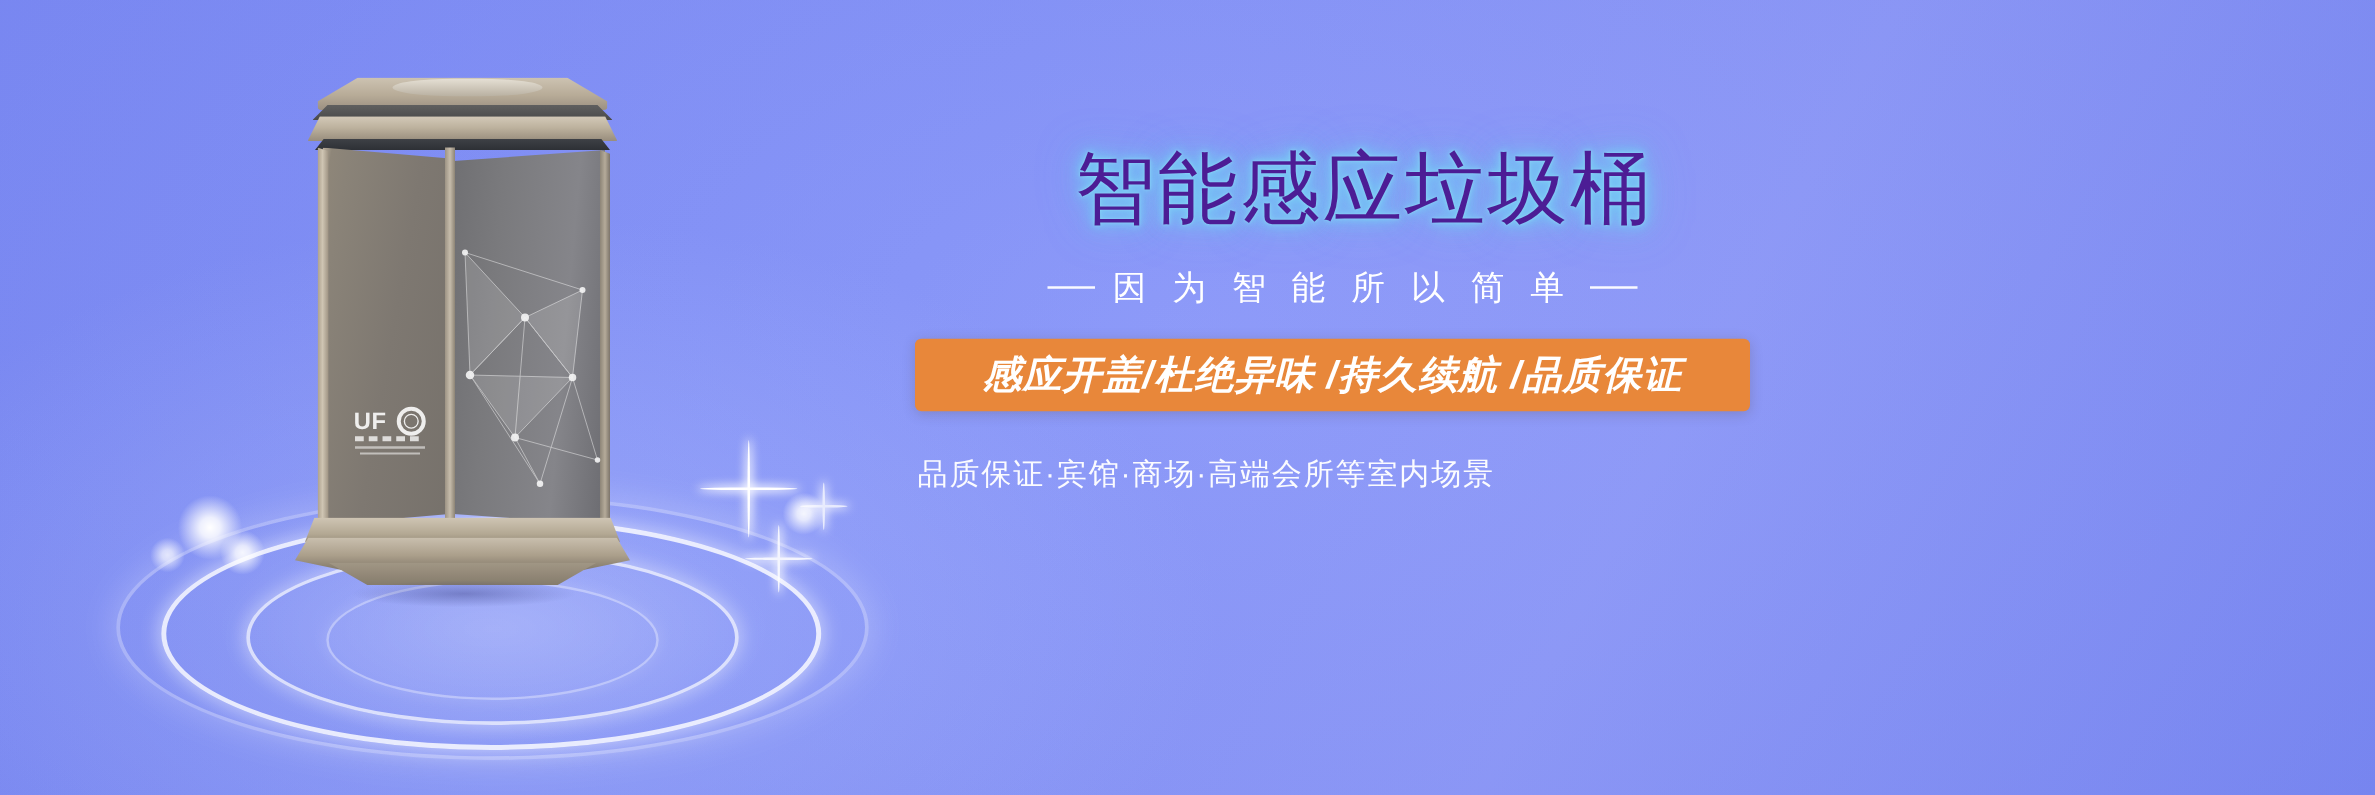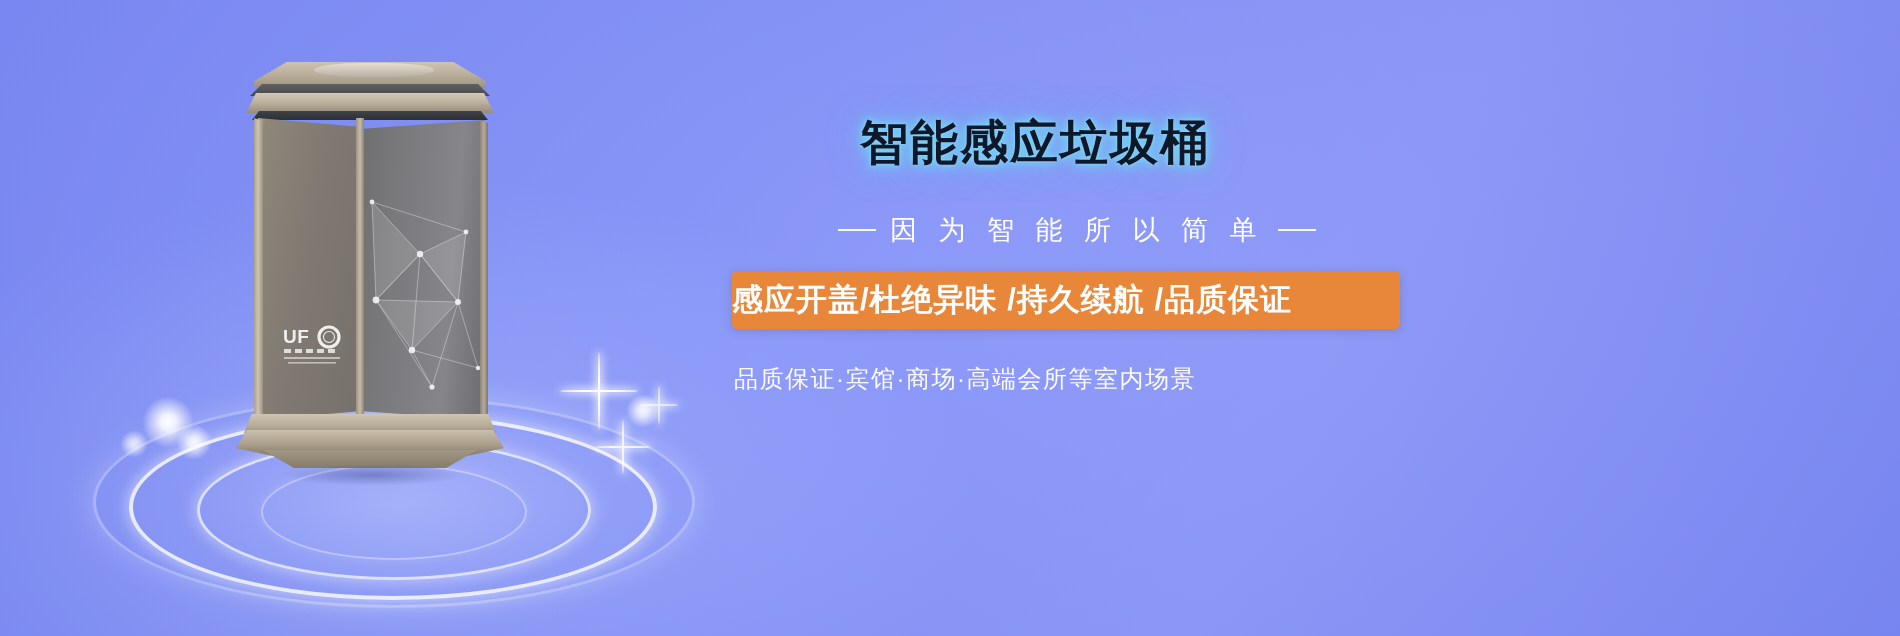--- a/index.html
+++ b/index.html
@@ -200,23 +200,23 @@
     position: absolute;
     left: 860px;
     top: 0;
     width: 700px;
     height: 636px;
   }
   .title {
     position: absolute;
     left: 0; top: 118px;
     width: 600px;
-    font-size: 48px;
-    font-weight: bold;
-    color: #0f172a;
+    font-size: 64px;
+    font-weight: normal;
+    color: #4c1d95;
     letter-spacing: 2px;
     line-height: 1.05;
     white-space: nowrap;
     text-shadow:
       0 0 2px #8fd8f7,
       0 0 6px #7fd2f5,
       0 0 12px #6ecbf3,
       0 0 20px rgba(110,203,243,0.85),
       0 0 34px rgba(110,203,243,0.55);
   }
@@ -224,40 +224,42 @@
     position: absolute;
     left: -22px; top: 212px;
     width: 640px;
     font-size: 27px;
     color: #ffffff;
     letter-spacing: 7px;
     white-space: nowrap;
     display: flex;
     align-items: center;
     gap: 14px;
+    font-family: Liberation Serif, serif;
   }
   .dash {
     display: inline-block;
     width: 38px;
     height: 2px;
     background: #ffffff;
     flex: 0 0 auto;
     opacity: .95;
   }
   .badge {
     position: absolute;
     left: -128px; top: 271px;
     width: 668px;
     height: 58px;
     background: #e8873a;
     border-radius: 5px;
     display: flex;
     align-items: center;
-    justify-content: flex-start;
+    justify-content: center;
     box-shadow: 0 2px 10px rgba(60,40,10,0.18);
+    font-style: italic;
   }
   .badge-text {
     font-size: 31px;
     font-weight: bold;
     color: #ffffff;
     letter-spacing: 1px;
     white-space: nowrap;
   }
   .scenes {
     position: absolute;

